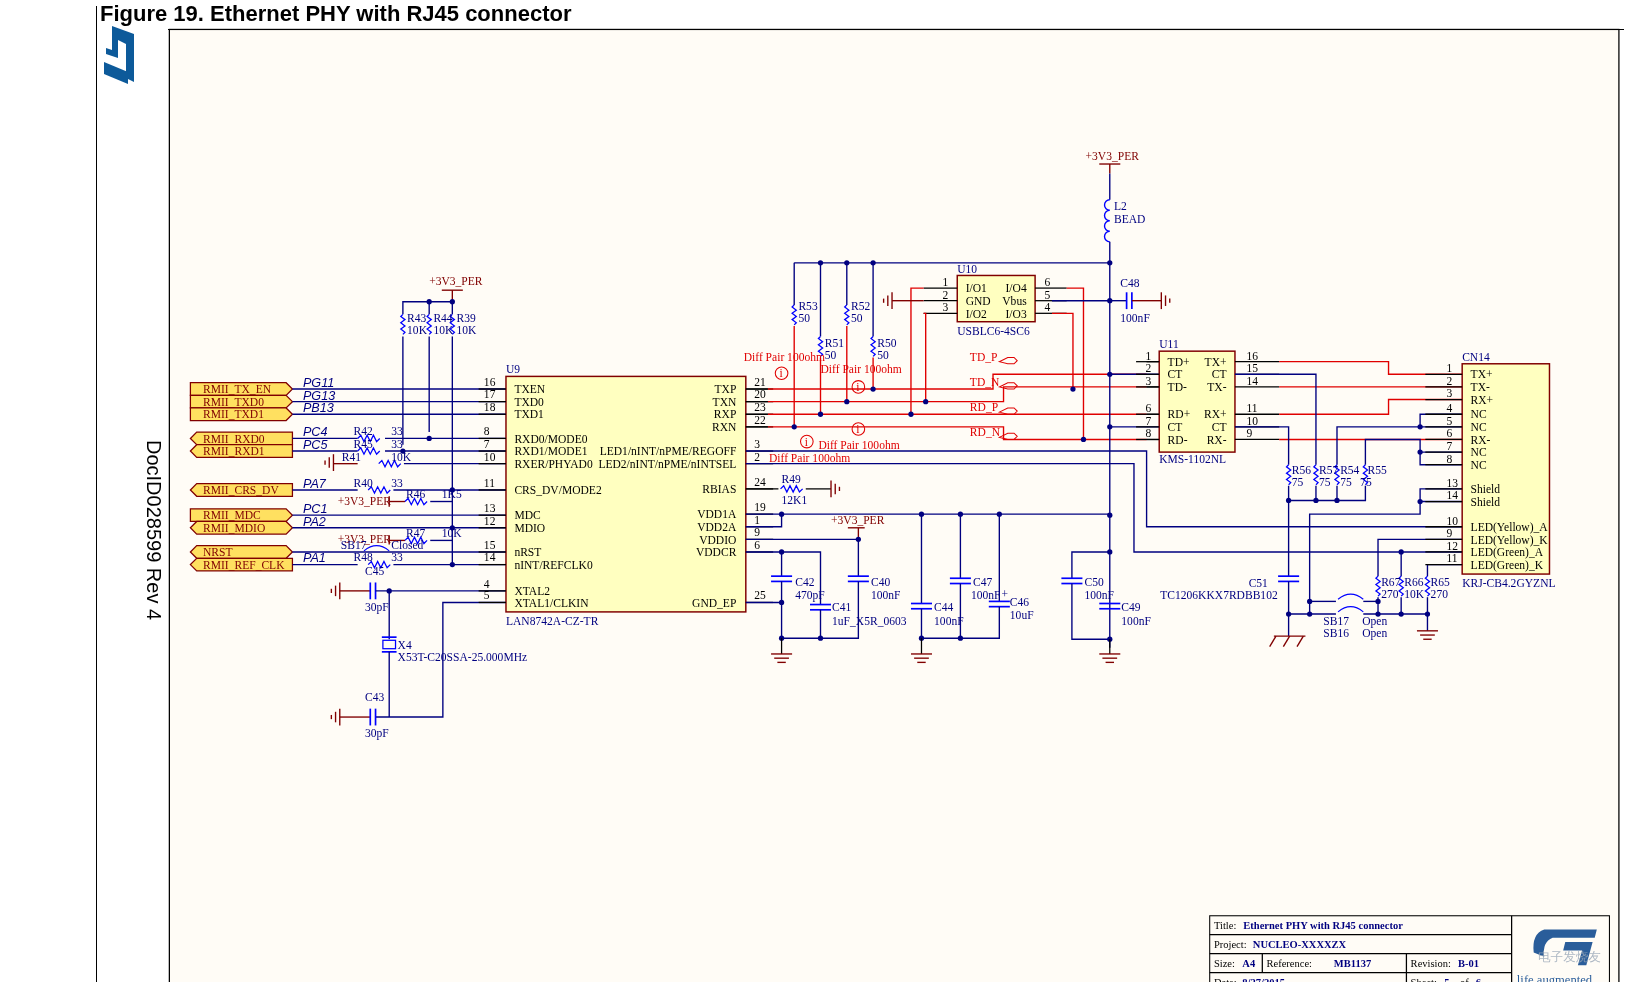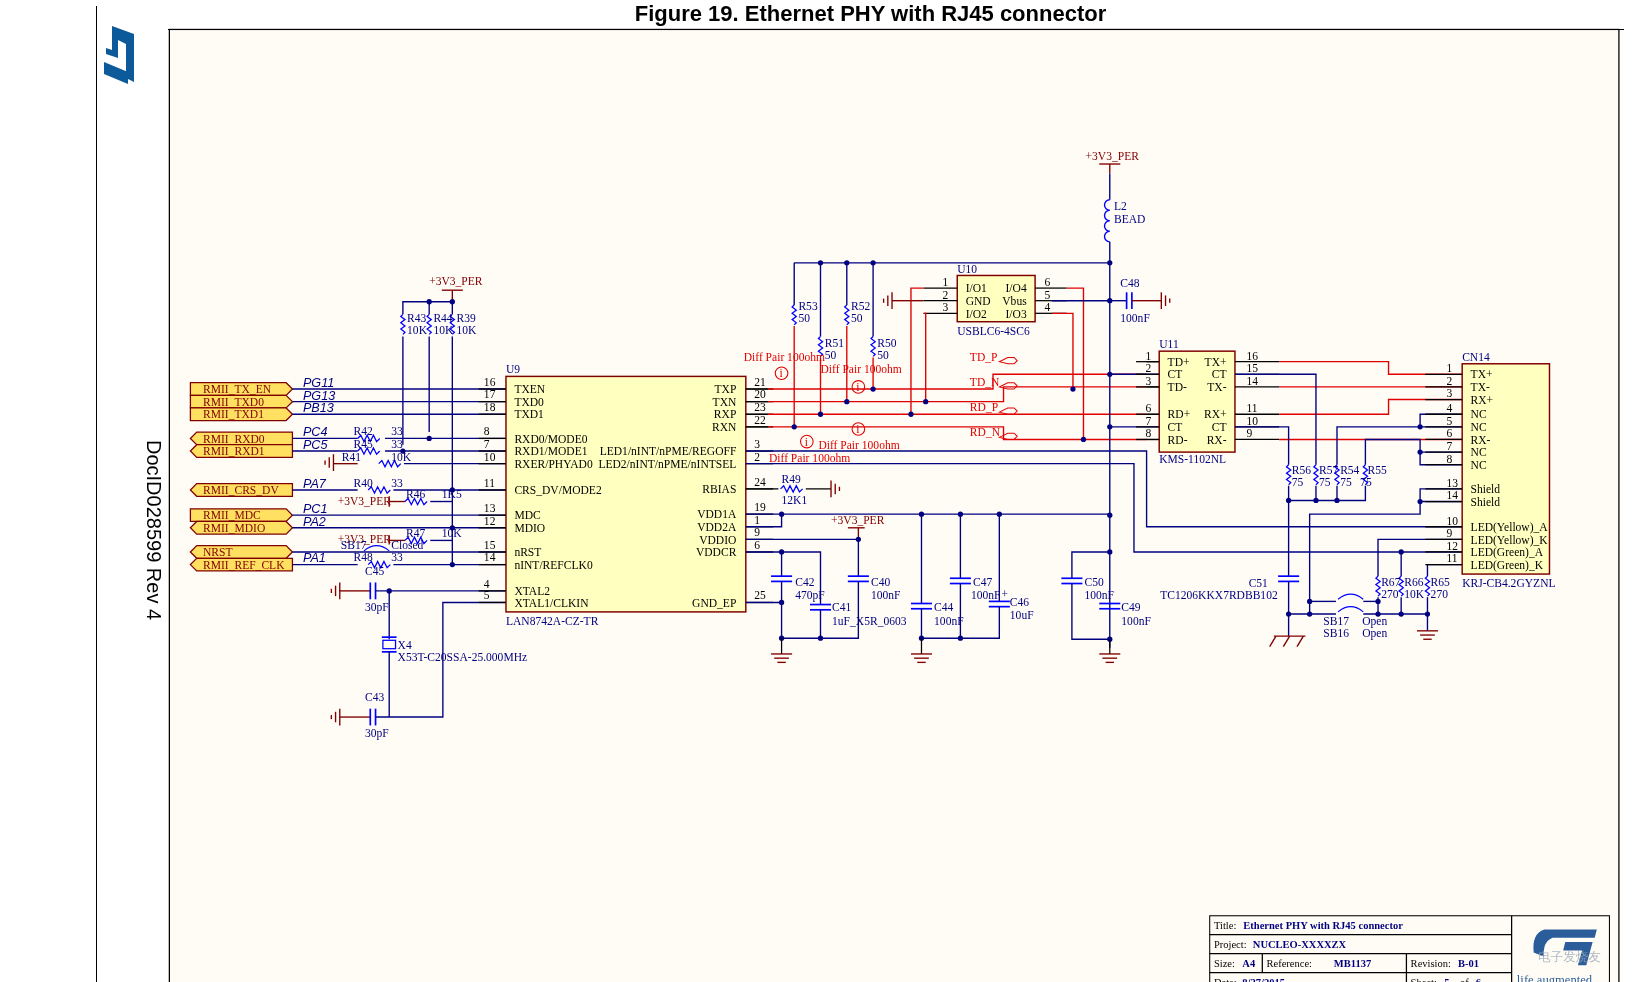--- a/index.html
+++ b/index.html
@@ -1,17 +1,17 @@
 <!DOCTYPE html>
 <html><head>
 <meta charset="utf-8">
 <style>
   html, body { margin:0; padding:0; background:#ffffff; }
   body { width:1641px; height:982px; overflow:hidden; position:relative; font-family:"Liberation Serif", serif; }
-  #page-title { position:absolute; left:0; top:0; width:100%; text-align:center; font-family:"Liberation Sans", sans-serif; font-weight:bold; font-size:22px; color:#000; top:1px; padding-left:100px; box-sizing:border-box; }
+  #page-title { position:absolute; left:0; top:0; width:100%; text-align:left; font-family:"Liberation Sans", sans-serif; font-weight:bold; font-size:22px; color:#000; top:1px; padding-left:100px; box-sizing:border-box; }
   #left-bar { position:absolute; left:96px; top:6px; width:1px; height:976px; background:#000; }
   #title-rule { position:absolute; left:168px; top:29px; width:1456px; height:1px; background:#000; }
   #doc-id { position:absolute; left:82px; top:440px; transform-origin:left top; transform:rotate(90deg) translate(0,-40px); font-family:"Liberation Sans", sans-serif; font-size:20px; color:#000; white-space:nowrap; left:125px; }
   #st-logo { position:absolute; left:98px; top:14px; width:40px; height:70px; }
   svg#schem { position:absolute; left:0; top:0; width:1641px; height:982px; }
   svg text { font-family:"Liberation Serif", serif; }
   .w { stroke:#000080; stroke-width:1.3; fill:none; }
   .r { stroke:#e00000; stroke-width:1.3; fill:none; }
   .k { stroke:#000; stroke-width:1.2; fill:none; }
   .pw { stroke:#800000; stroke-width:1.3; fill:none; }

